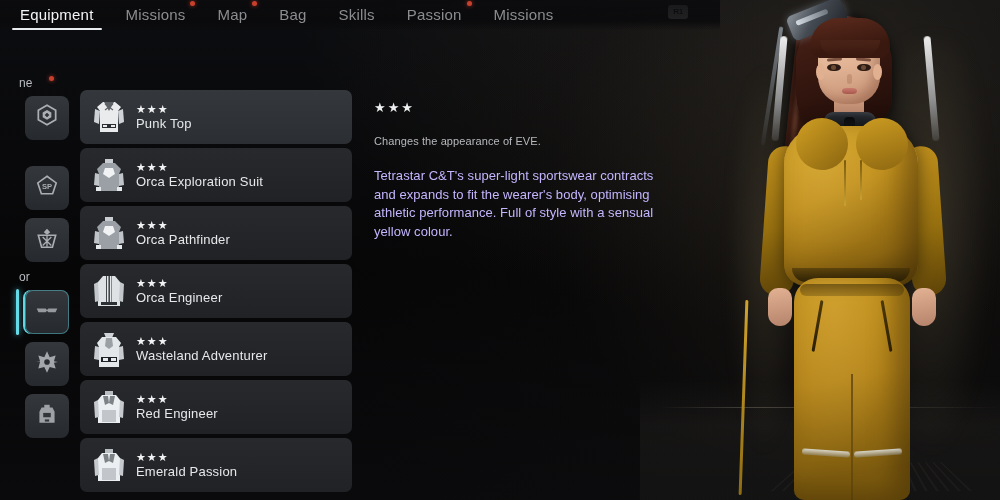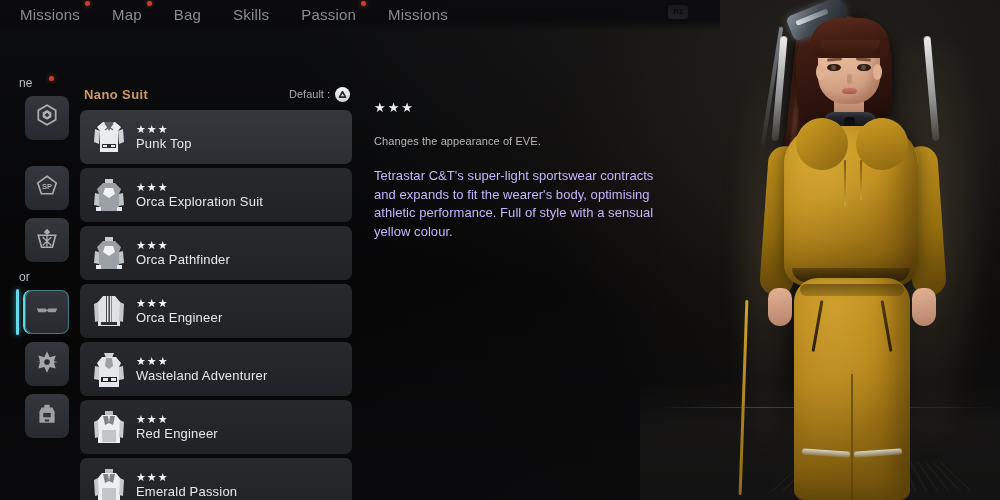--- a/index.html
+++ b/index.html
@@ -346,20 +346,23 @@
         <div class="pocket r"></div>
         <div class="legsplit"></div>
         <div class="kneeband l"></div>
         <div class="kneeband r"></div>
       </div>
       <div class="strap"></div>
     </div>
   </div>
 
   <div class="topnav">
+    <div class="tab active">
+      <span>Equipment</span>
+    </div>
     <div class="tab">
       <span>Missions</span>
       <span class="dot"></span>
     </div>
     <div class="tab">
       <span>Map</span>
       <span class="dot"></span>
     </div>
     <div class="tab">
       <span>Bag</span>
@@ -442,31 +445,20 @@
             <path d="M7 6h10l2 4v10H5V10z" fill="#a8acb0"></path>
             <path d="M9.5 3.5h5v3h-5z" fill="#a8acb0"></path>
             <path d="M8.5 11h7v4h-7z" fill="#33373b"></path>
             <path d="M10 17h4v2h-4z" fill="#33373b"></path>
           </svg>
       </span>
     </div>
   </div>
 
   <div class="listwrap">
-    <div class="list-head">
-      <div class="list-title">Nano Suit</div>
-      <div class="list-default">
-        <span>Default :</span>
-        <span class="ps-btn">
-          <svg viewBox="0 0 12 12">
-              <path d="M6 2.2L10 9.4H2z" stroke-linejoin="round"></path>
-            </svg>
-        </span>
-      </div>
-    </div>
 
     <div class="items">
 
       <div class="item hl">
         <span class="item-icon">
           <svg viewBox="0 0 36 38">
               <path d="M12 4h12l6 5-3 4v21H9V13L6 9z" fill="#e9ebed"></path>
               <path d="M13 4h10l-5 9z" fill="#5e6266"></path>
               <path d="M9 13L4 11l-1 13 5 2z" fill="#cfd3d7"></path>
               <path d="M27 13l5-2 1 13-5 2z" fill="#cfd3d7"></path>

